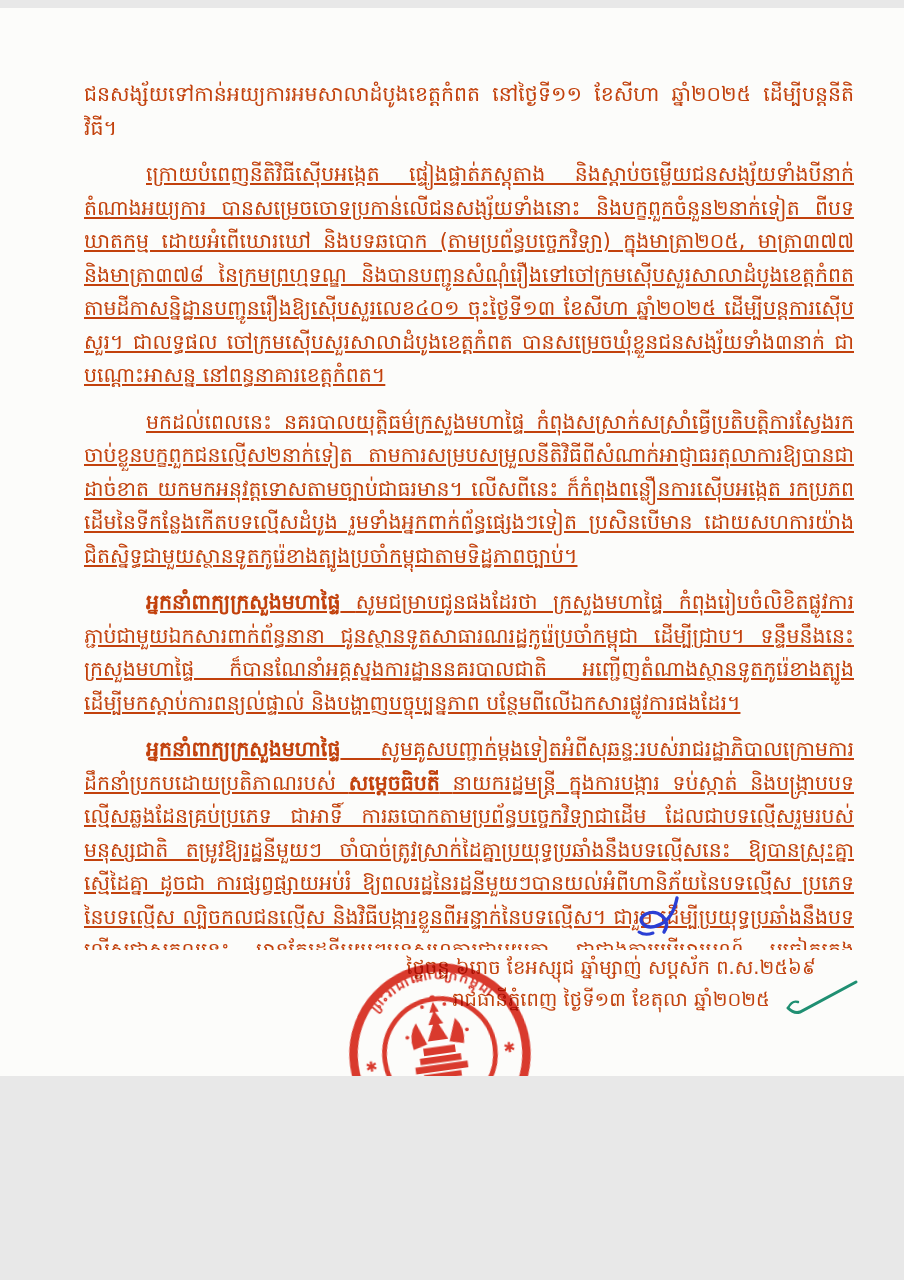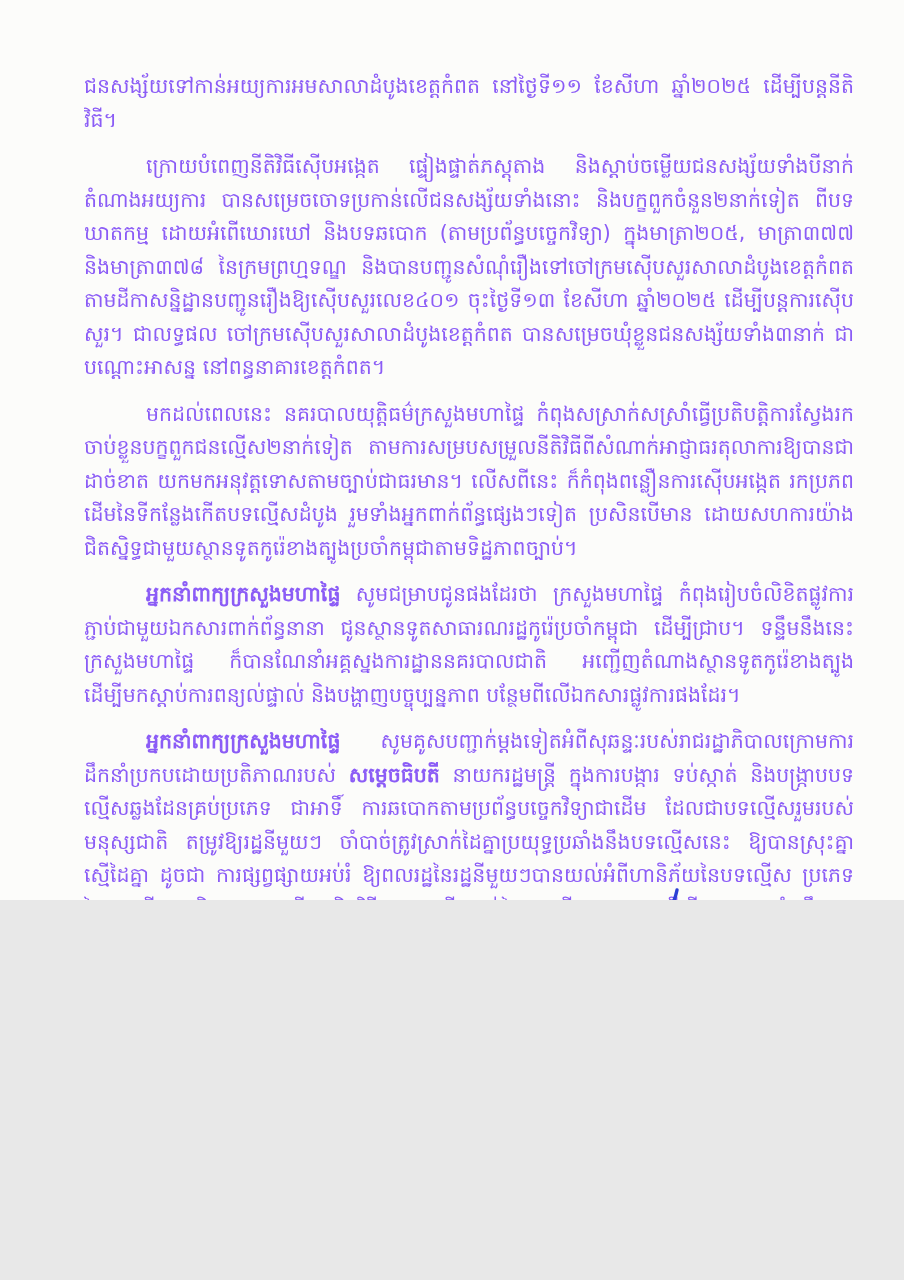--- a/index.html
+++ b/index.html
@@ -1,33 +1,33 @@
 <!DOCTYPE html>
 <html><head>
 <meta charset="utf-8">
 <style>
   html,body{margin:0;padding:0;background:#e8e8e8;}
   .page{
     position:relative;
-    width:904px;height:900px;
-    margin:0 auto;
+    width:904px;height:1068px;
+    margin:8px auto;
     background:#fcfcfa;
     overflow:hidden;
     font-family:"DejaVu Sans","Liberation Sans",sans-serif;
-    color:#8b5cf6;
+    color:#c2410c;
   }
   .doc-text{
     position:absolute;
     left:84px;top:70px;width:770px;
     max-height:872px;overflow:hidden;
     font-size:20.5px;line-height:33.5px;
     text-align:justify;
   }
   .doc-text p{margin:0 0 13px 0;}
-  .doc-text p.indent{text-indent:62px;}
+  .doc-text p.indent{text-indent:62px;text-decoration:underline;}
   .doc-text b{font-weight:bold;}
   .sign-block{
     position:absolute;
     left:393px;top:944px;width:436px;
     text-align:center;
     font-size:19.5px;line-height:32px;
     white-space:nowrap;
   }
   .sign-line{position:relative;}
   .ink{position:absolute;pointer-events:none;}

